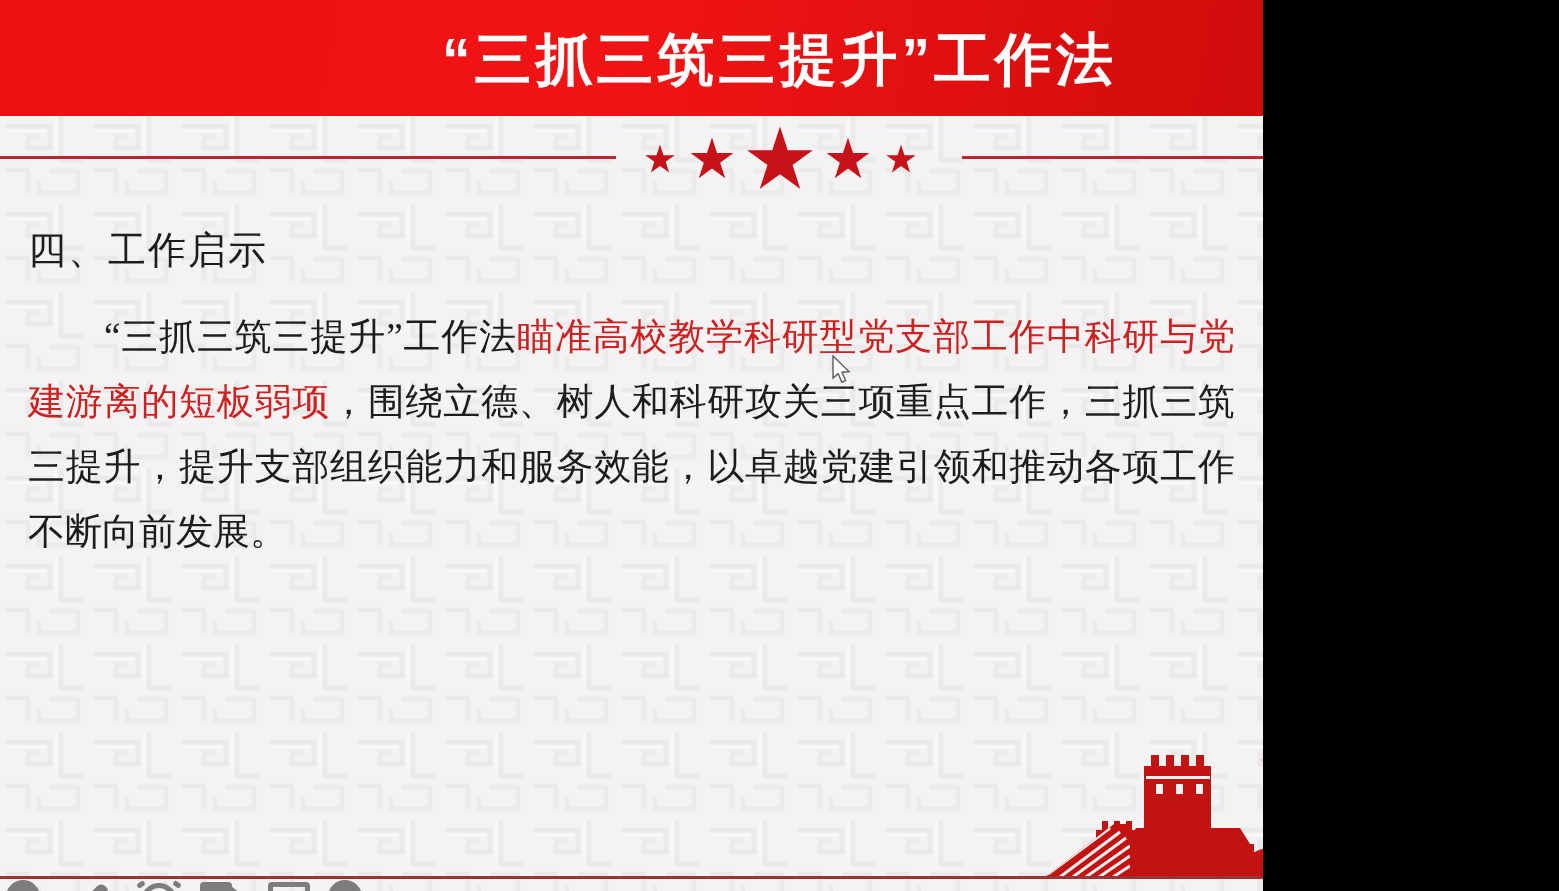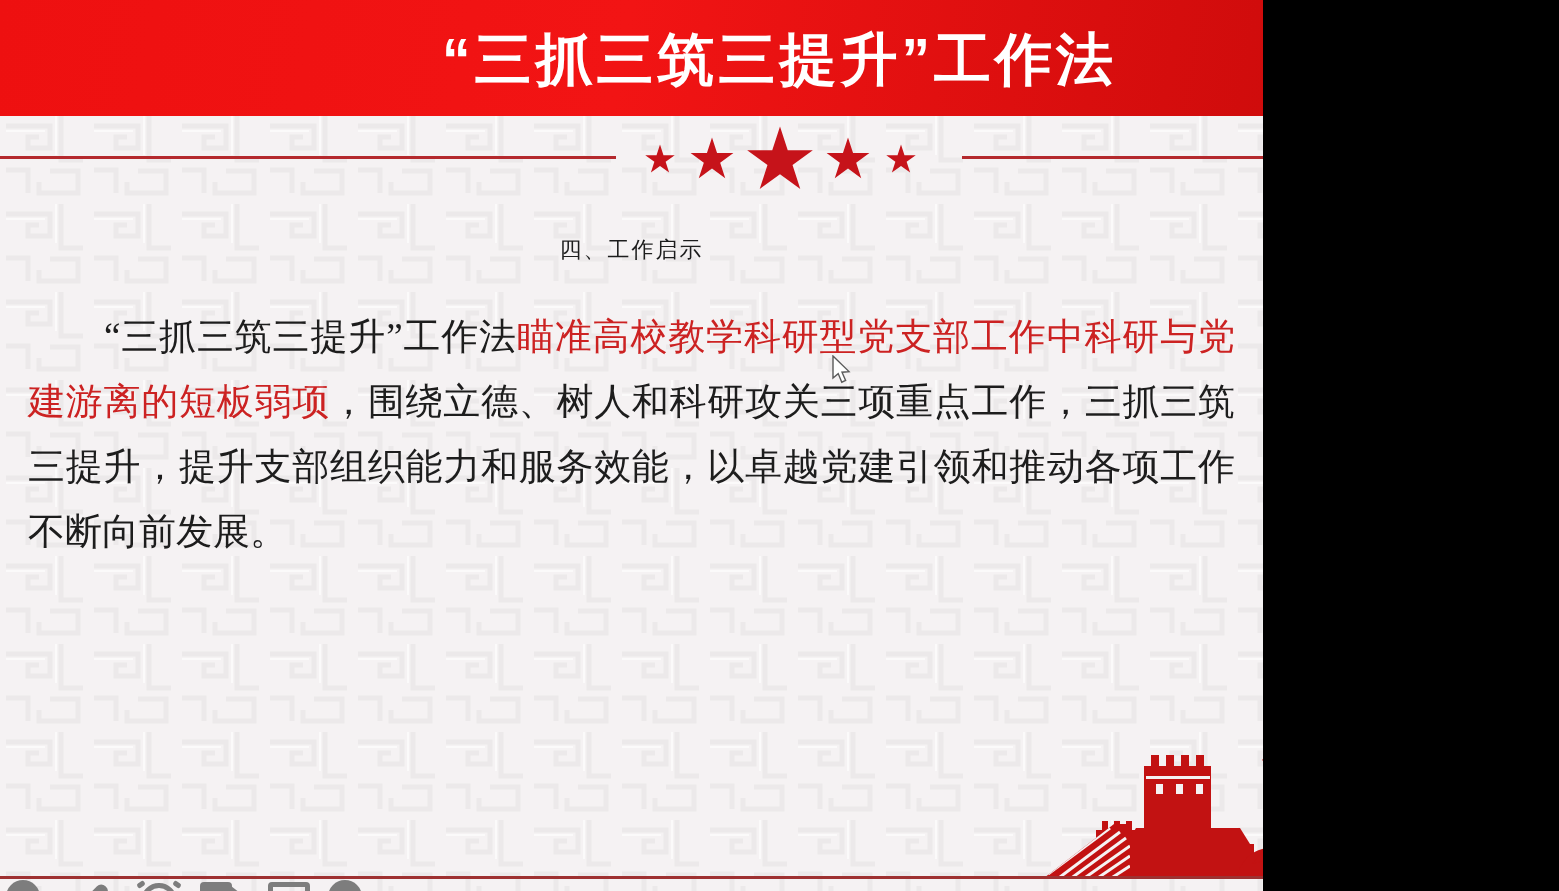--- a/index.html
+++ b/index.html
@@ -22,21 +22,21 @@
     letter-spacing:4px;padding-top:4px;
   }
   
   .divider-line{position:absolute;top:156px;height:3px;background:#b4292d;z-index:2;}
   .divider-line.left{left:0;width:616px;}
   .divider-line.right{left:962px;width:597px;}
   .stars{position:absolute;left:640px;top:120px;z-index:3;}
   
   .content{position:absolute;left:28px;right:28px;top:230px;z-index:4;}
   .content h2{
-    margin:0;font-size:22px;font-weight:400;color:#1d1d1d;letter-spacing:2px;line-height:40px;text-align:center;
+    margin:0;font-size:38px;font-weight:400;color:#1d1d1d;letter-spacing:2px;line-height:40px;
   }
   .content p{
     margin:34px 0 0 0;font-size:37px;color:#1d1d1d;line-height:65px;
     text-align:justify;text-indent:76px;
   }
   .content p .em-red{color:#cc2222;}
   
   .wall{position:absolute;left:1040px;top:732px;z-index:1;}
   
   .bottom-rule{position:absolute;left:0;top:876px;width:1559px;height:3px;background:#9e3131;z-index:5;}

